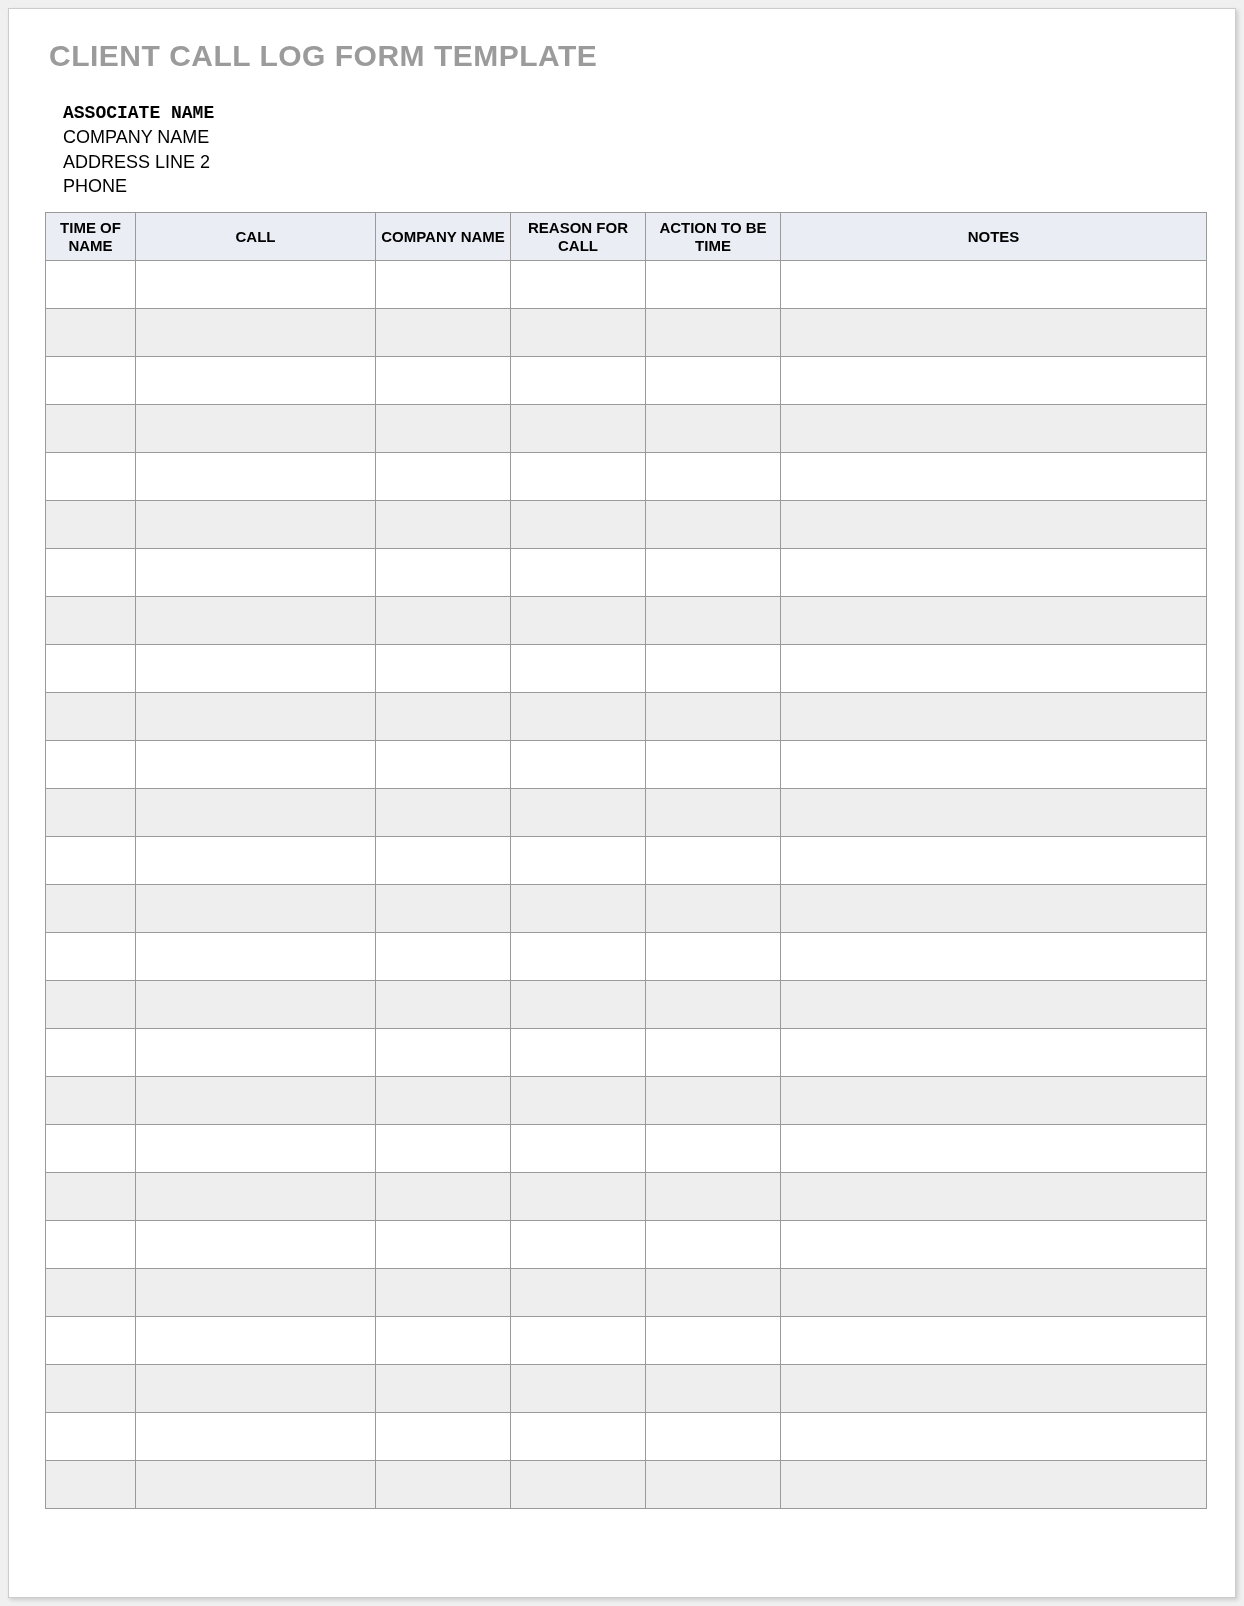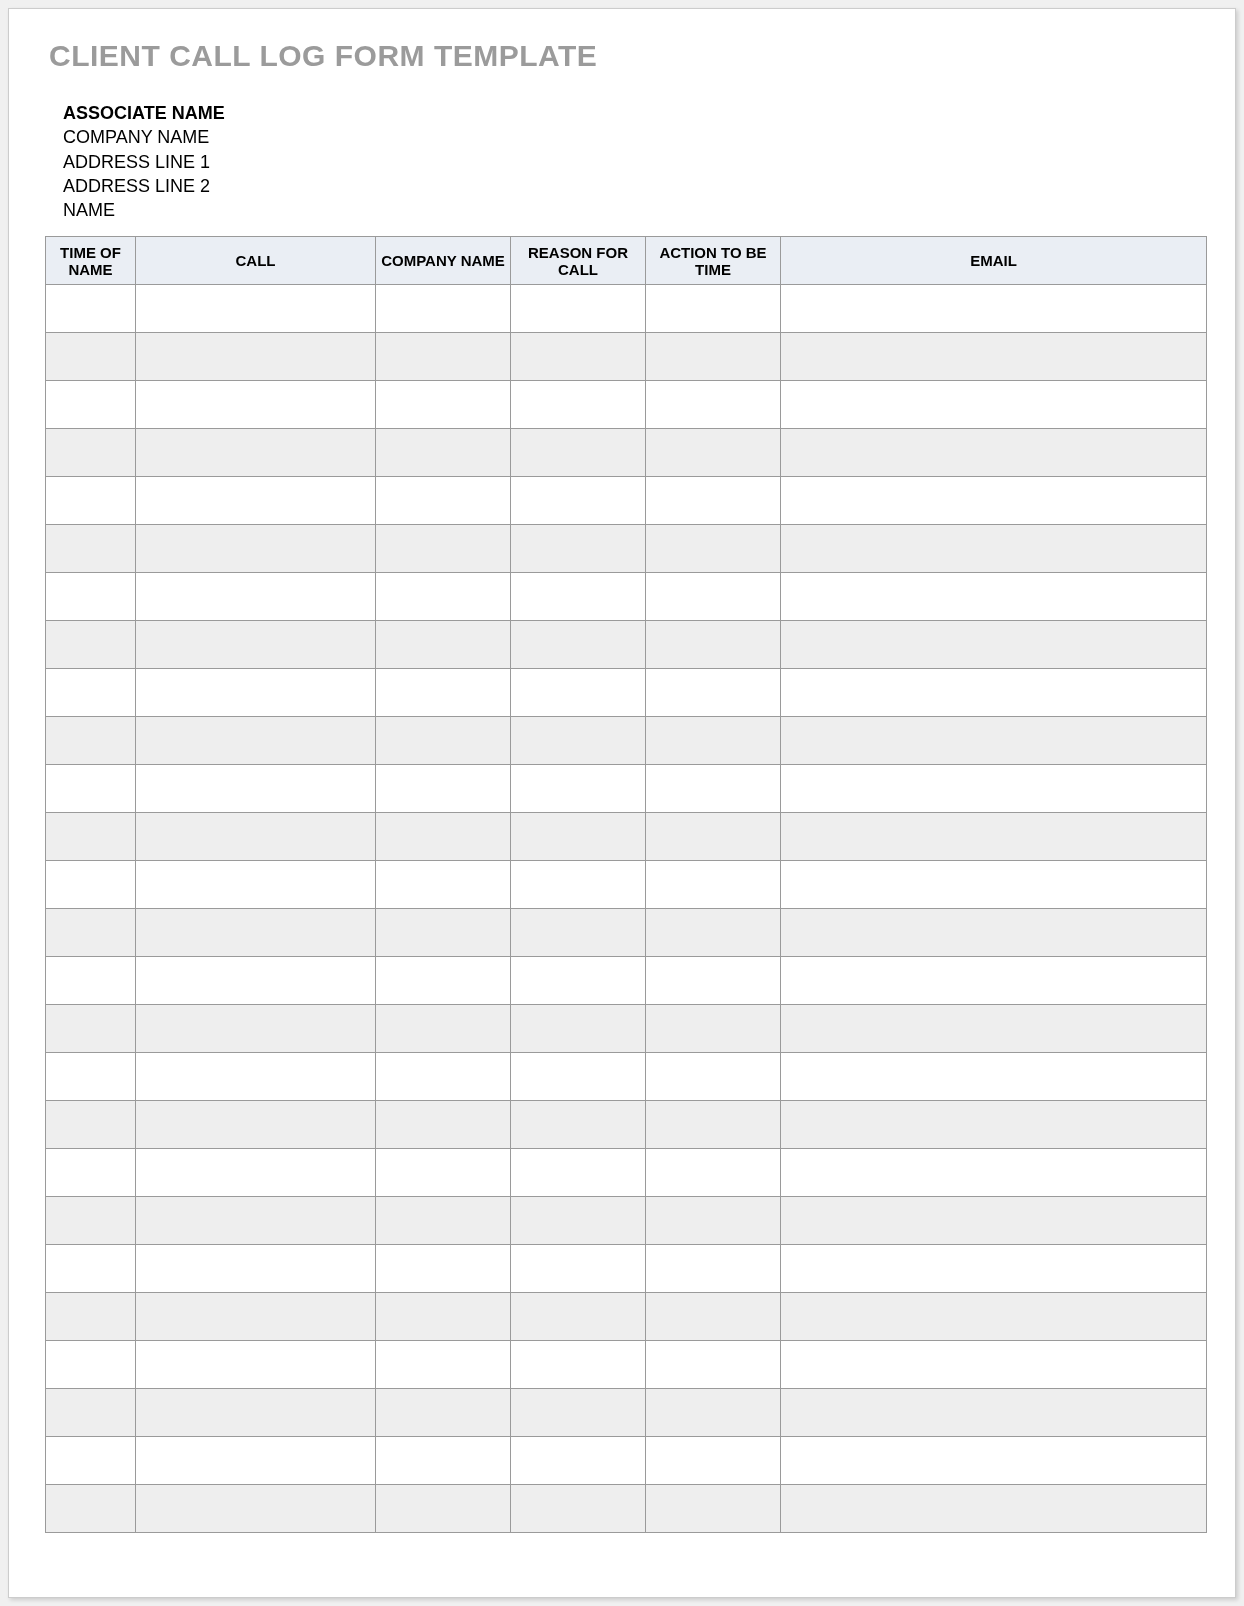--- a/index.html
+++ b/index.html
@@ -32,20 +32,21 @@
     }
     .info-block {
       margin-left: 18px;
       margin-bottom: 14px;
       font-size: 18px;
       line-height: 1.35;
       color: #000000;
     }
     .info-block .associate {
       font-weight: bold;
+      font-family: Liberation Mono, monospace;
     }
     table.call-log {
       width: 100%;
       border-collapse: collapse;
       table-layout: fixed;
     }
     table.call-log th {
       background: #eaeef4;
       border: 1px solid #9a9a9a;
       font-size: 15px;
@@ -78,42 +79,41 @@
 </head>
 <body>
 
 <div class="page">
 
   <h1 class="title">CLIENT CALL LOG FORM TEMPLATE</h1>
 
   <div class="info-block">
     <div class="associate">ASSOCIATE NAME</div>
     <div>COMPANY NAME</div>
-    <div>ADDRESS LINE 1</div>
     <div>ADDRESS LINE 2</div>
-    <div>NAME</div>
+    <div>PHONE</div>
   </div>
 
   <table class="call-log">
     <colgroup>
       <col class="col-time">
       <col class="col-name">
       <col class="col-company">
       <col class="col-reason">
       <col class="col-action">
       <col class="col-notes">
     </colgroup>
     <thead>
       <tr>
         <th>TIME OF NAME</th>
         <th>CALL</th>
         <th>COMPANY NAME</th>
         <th>REASON FOR CALL</th>
         <th>ACTION TO BE TIME</th>
-        <th>EMAIL</th>
+        <th>NOTES</th>
       </tr>
     </thead>
     <tbody>
 
     <tr>
           <td></td>
           <td></td>
           <td></td>
           <td></td>
           <td></td>

